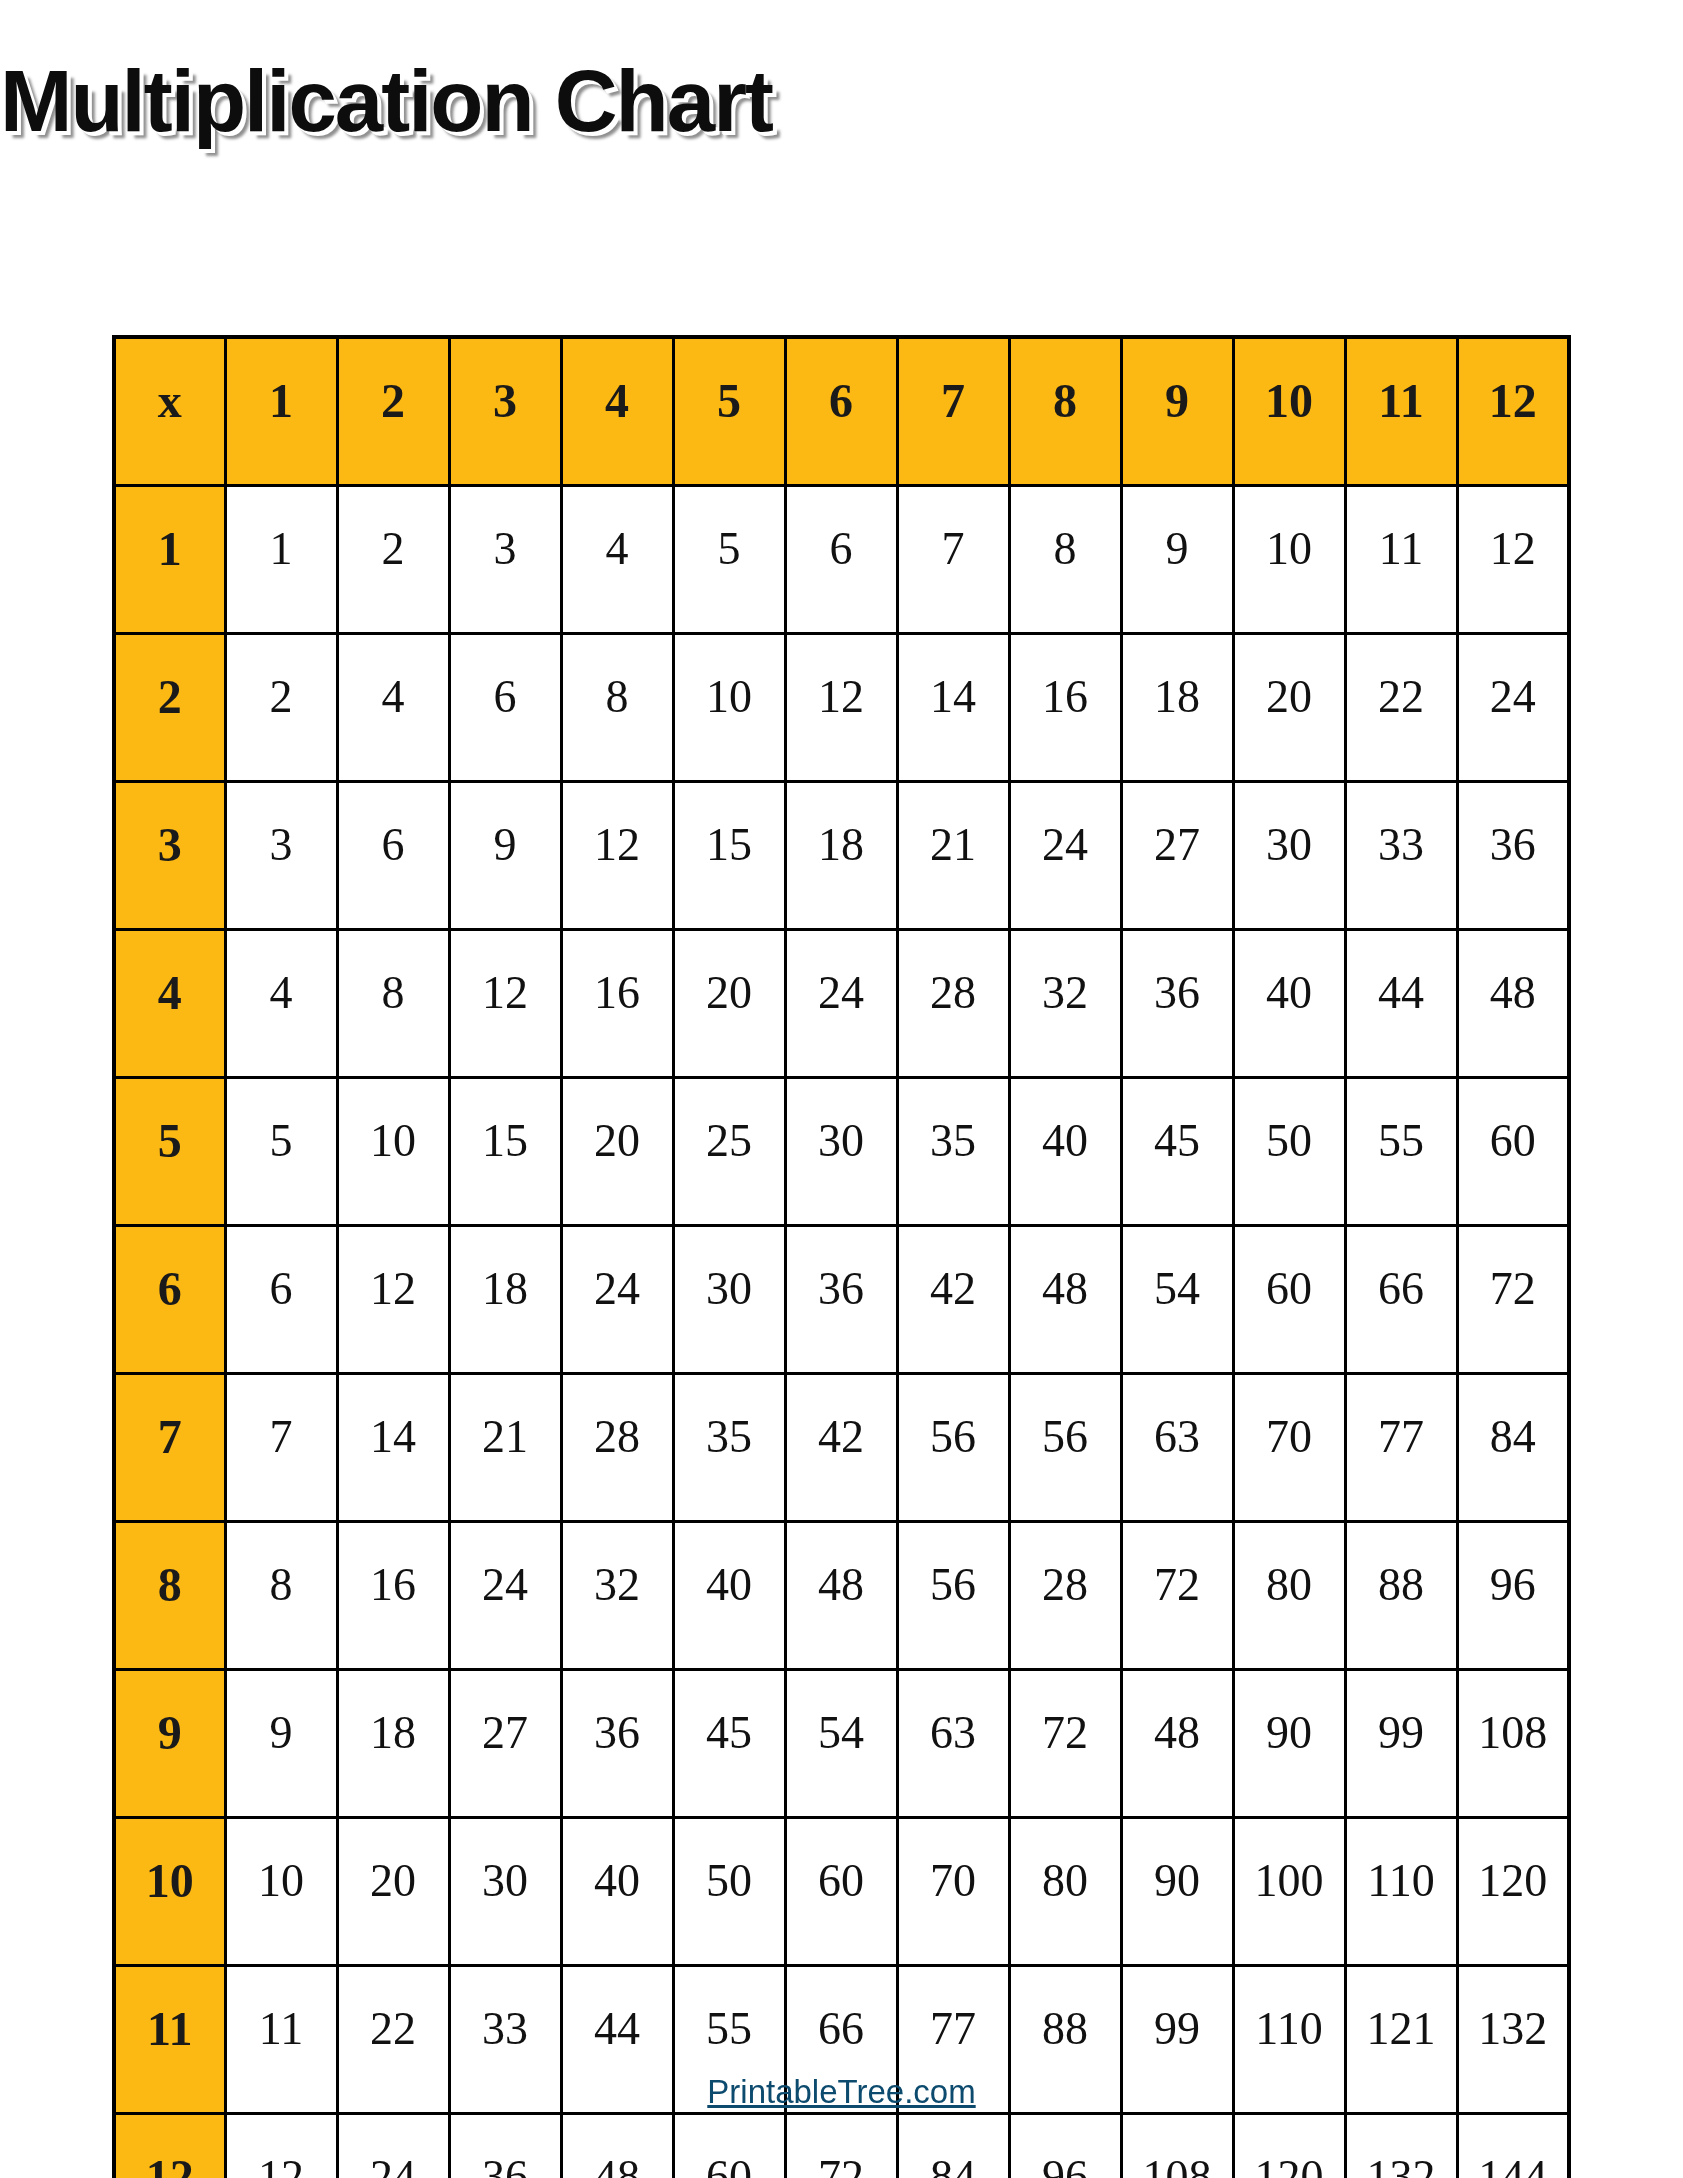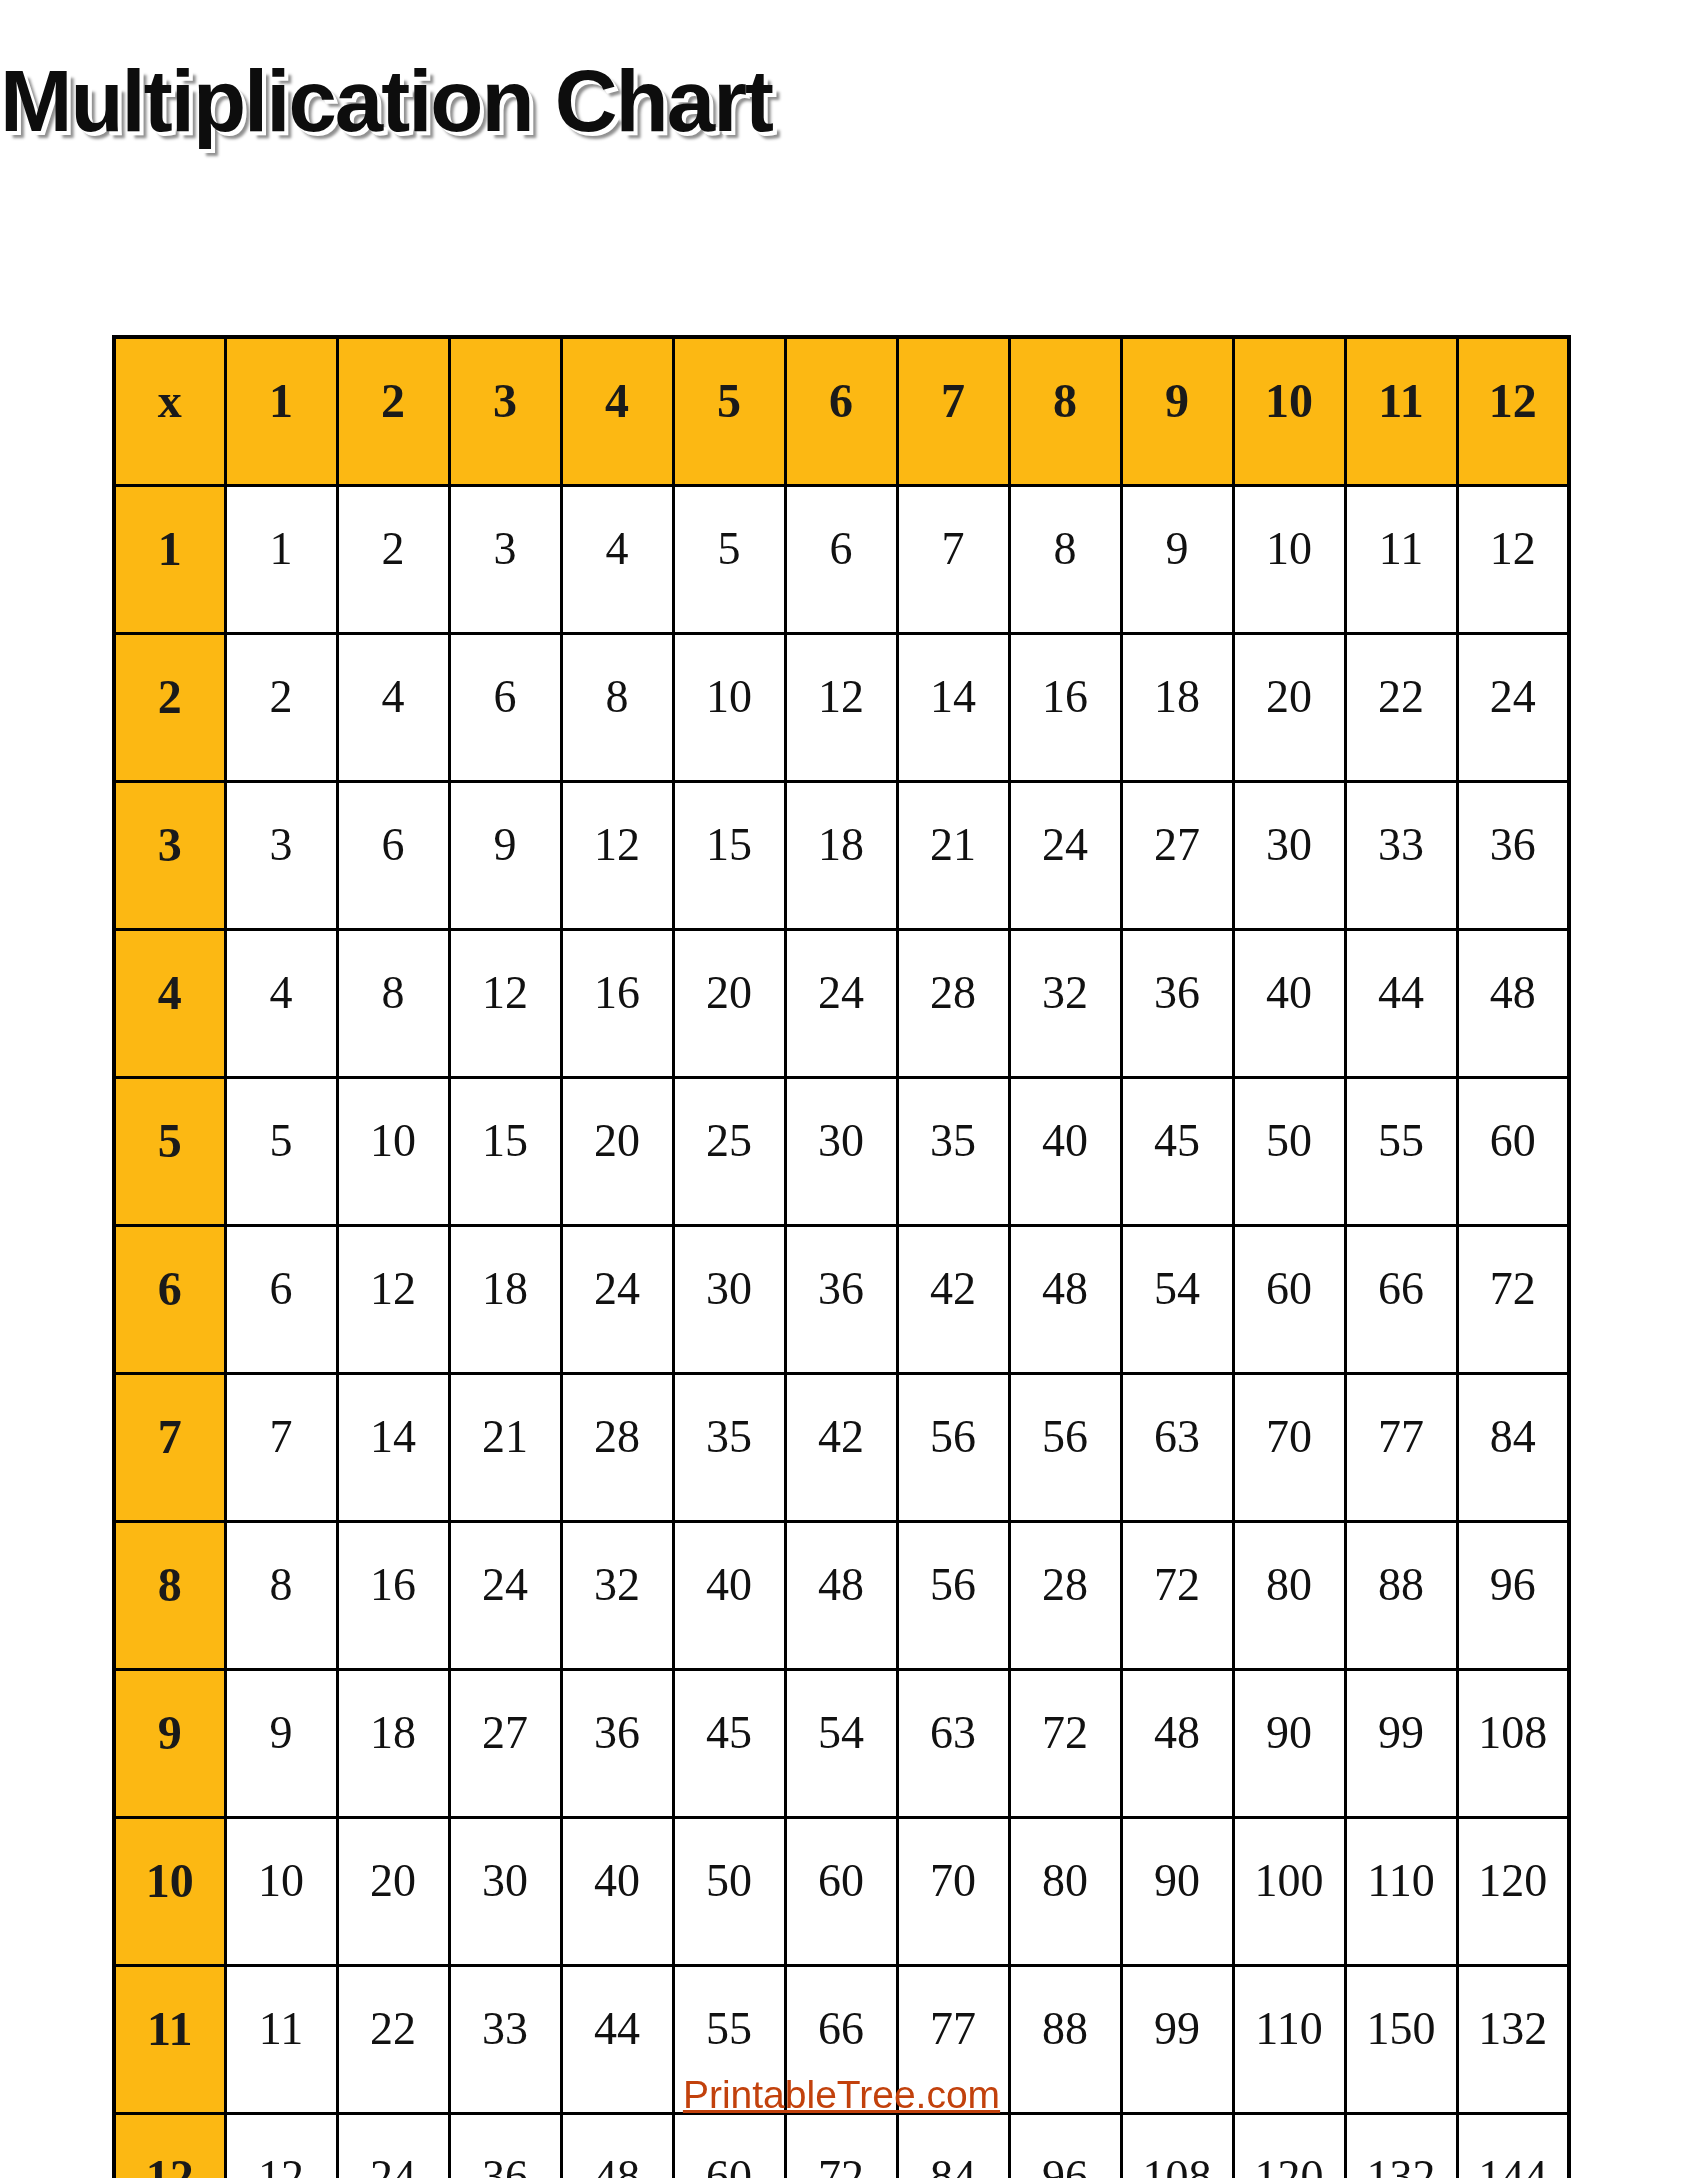--- a/index.html
+++ b/index.html
@@ -70,22 +70,22 @@
   
   .footer {
     position: absolute;
     top: 2073px;
     left: 0;
     width: 100%;
     text-align: center;
   }
   .footer a {
     font-family: "Liberation Sans", sans-serif;
-    font-size: 39px;
-    color: #c2410c;
+    font-size: 33px;
+    color: #0c4a6e;
     text-decoration: underline;
     cursor: pointer;
   }
 </style>
 </head>
 <body>
 
 <h1 class="title">Multiplication Chart</h1>
 
 <div class="table-wrap">
@@ -278,21 +278,21 @@
           <td>11</td>
           <td>22</td>
           <td>33</td>
           <td>44</td>
           <td>55</td>
           <td>66</td>
           <td>77</td>
           <td>88</td>
           <td>99</td>
           <td>110</td>
-          <td>150</td>
+          <td>121</td>
           <td>132</td>
         </tr>
         <tr>
           <th>12</th>
           <td>12</td>
           <td>24</td>
           <td>36</td>
           <td>48</td>
           <td>60</td>
           <td>72</td>

